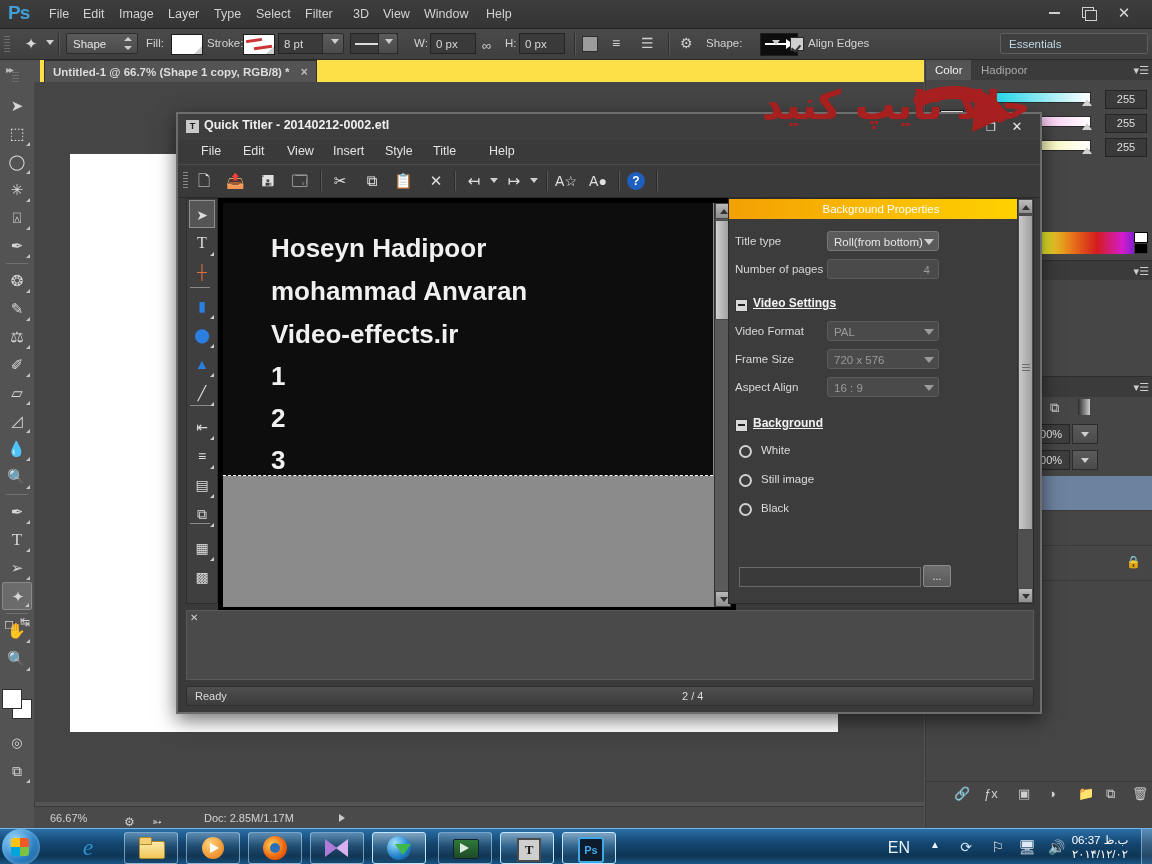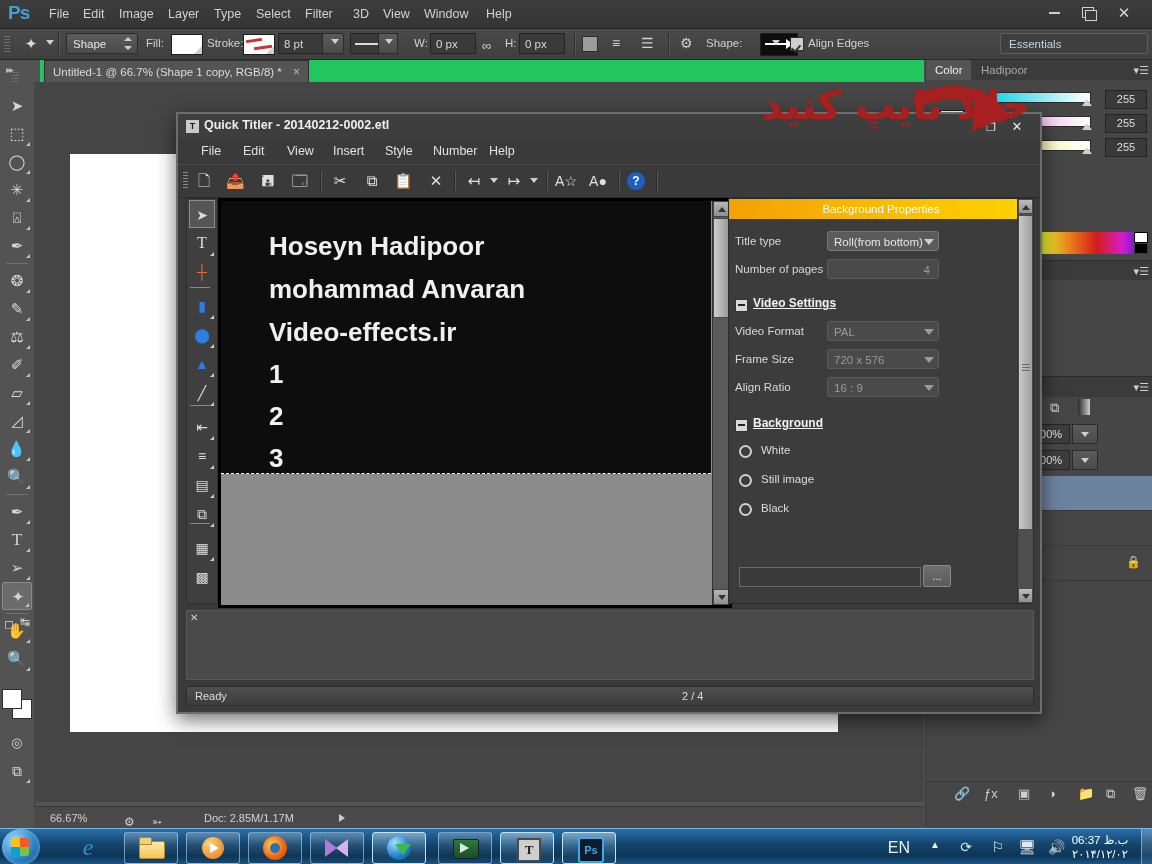--- a/index.html
+++ b/index.html
@@ -46,21 +46,21 @@
   #shapepick .ar{position:absolute;left:4px;top:9px;width:24px;height:2px;background:#fff;}
   #shapepick .ah{position:absolute;left:25px;top:5px;width:0;height:0;
     border-top:5px solid transparent;border-bottom:5px solid transparent;border-left:7px solid #fff;}
   #essentials{position:absolute;right:4px;top:4px;width:148px;height:21px;background:#3f3f3f;
     border:1px solid #5e5e5e;border-radius:2px;color:#bfd7e8;font-size:11.5px;line-height:21px;padding-left:8px;box-sizing:border-box;}
   .chkbox{position:absolute;width:12px;height:12px;background:#cfcfcf;border:1px solid #2c2c2c;}
   .chkbox:after{content:"";position:absolute;left:2px;top:5px;width:4px;height:7px;
     border-right:2px solid #333;border-bottom:2px solid #333;transform:rotate(40deg);}
 
   
-  #ps-tabbar{position:absolute;left:40px;top:60px;width:884px;height:22px;background:#22c55e;border-bottom:1px solid #2a2a2a;}
+  #ps-tabbar{position:absolute;left:40px;top:60px;width:884px;height:22px;background:#fde047;border-bottom:1px solid #2a2a2a;font-weight:bold;}
   #doc-tab{position:absolute;left:4px;top:0;height:22px;background:#545454;border:1px solid #2d2d2d;border-bottom:none;
     color:#dcdcdc;font-size:11.5px;line-height:22px;padding:0 8px;}
   #doc-tab .x{margin-left:8px;color:#bdbdbd;font-size:12px;}
   #collapse-arrows{position:absolute;left:6px;top:64px;color:#b9b9b9;font-size:10px;letter-spacing:-2px;}
 
   
   #ps-tools{position:absolute;left:0;top:88px;width:34px;height:740px;background:#535353;border-right:1px solid #3c3c3c;}
   .tool{position:relative;width:30px;height:28px;margin:0 auto;}
   .tool.sel{background:#6b6b6b;border:1px solid #8a8a8a;box-sizing:border-box;border-radius:2px;}
   .tool .gl{position:absolute;left:0;top:0;width:30px;height:28px;line-height:28px;text-align:center;
@@ -120,21 +120,21 @@
   #qt-menu{position:relative;height:24px;background:#3a3a3a;}
   .qmenu{position:absolute;top:3px;color:#e2e2e2;font-size:12.5px;padding:1px 5px;}
   #qt-toolbar{position:relative;height:32px;background:#3a3a3a;border-top:1px solid #4a4a4a;border-bottom:1px solid #2c2c2c;}
   .qtool{position:absolute;top:4px;width:24px;height:24px;color:#e0e0e0;font-size:15px;text-align:center;line-height:24px;}
   .qt-sep{position:absolute;top:6px;width:1px;height:20px;background:#2a2a2a;border-right:1px solid #575757;}
   #qt-left{position:absolute;left:8px;top:84px;width:30px;height:404px;background:#3f3f3f;border:1px solid #2e2e2e;}
   .qlt{position:relative;width:26px;height:28px;margin:1px auto;color:#dcdcdc;font-size:14px;text-align:center;line-height:28px;}
   .qlt.sel{background:#555;border:1px solid #8d8d8d;box-sizing:border-box;}
   .qlt .cn{position:absolute;right:1px;bottom:1px;width:0;height:0;
     border-left:4px solid transparent;border-top:4px solid transparent;border-bottom:4px solid #cfcfcf;}
-  #qt-canvas-wrap{position:absolute;left:40px;top:84px;width:508px;height:404px;background:#8b8b8b;border:3px solid #000000;}
+  #qt-canvas-wrap{position:absolute;left:40px;top:84px;width:508px;height:404px;background:#8b8b8b;border:5px solid #000000;}
   #qt-video{position:absolute;left:0;top:0;width:490px;height:272px;background:#0d0d0d;border-bottom:1px dashed #fff;}
   .vtext{position:absolute;left:48px;color:#f0f0f0;font-weight:bold;white-space:nowrap;}
   #qt-vscroll{position:absolute;right:0;top:0;width:16px;height:404px;background:#5a5a5a;border-left:1px solid #333;}
   .sbtn{position:absolute;left:0;width:16px;height:16px;background:linear-gradient(#b8b8b8,#8e8e8e);border:1px solid #444;box-sizing:border-box;}
   #qt-props{position:absolute;left:550px;top:84px;width:304px;height:404px;background:#3c3c3c;border:1px solid #2b2b2b;}
   #props-head{height:20px;background:linear-gradient(90deg,#f3a104,#ffd400);color:#ffffff;font-size:11.5px;
     text-align:center;line-height:20px;}
   .prow{position:relative;height:28px;}
   .plabel{position:absolute;left:6px;top:6px;color:#d8d8d8;font-size:11.5px;}
   .pfield{position:absolute;left:98px;top:2px;width:112px;height:20px;background:#5b5b5b;
@@ -489,21 +489,21 @@
     <span class="qt-btn" style="right:40px;font-size:11px;">❐</span>
     <span class="qt-btn" style="right:14px;">✕</span>
   </div>
 
   <div id="qt-menu">
     <span class="qmenu" style="left:18px">File</span>
     <span class="qmenu" style="left:60px">Edit</span>
     <span class="qmenu" style="left:104px">View</span>
     <span class="qmenu" style="left:150px">Insert</span>
     <span class="qmenu" style="left:202px">Style</span>
-    <span class="qmenu" style="left:250px">Number</span>
+    <span class="qmenu" style="left:250px">Title</span>
     <span class="qmenu" style="left:306px">Help</span>
   </div>
 
   <div id="qt-toolbar">
     <span class="abs" style="left:5px;top:7px;width:5px;height:18px;background:repeating-linear-gradient(#8a8a8a 0 1px,transparent 1px 3px);"></span>
     <span class="qtool" style="left:14px">🗋</span>
     <span class="qtool" style="left:46px">📤</span>
     <span class="qtool" style="left:78px">🖪</span>
     <span class="qtool" style="left:110px">🗔</span>
     <span class="qt-sep" style="left:142px"></span>
@@ -590,21 +590,21 @@
       </span>
     </div>
     <div class="prow">
       <span class="plabel">Frame Size</span>
       <span class="pfield dis">
         <span>720 x 576</span>
         <span class="dd" style="border-top-color:#9a9a9a"></span>
       </span>
     </div>
     <div class="prow">
-      <span class="plabel">Align Ratio</span>
+      <span class="plabel">Aspect Align</span>
       <span class="pfield dis">
         <span>16 : 9</span>
         <span class="dd" style="border-top-color:#9a9a9a"></span>
       </span>
     </div>
     <div style="height:10px"></div>
     <div class="psection">
       <span class="pminus"></span>
       <span class="st">Background</span>
     </div>

